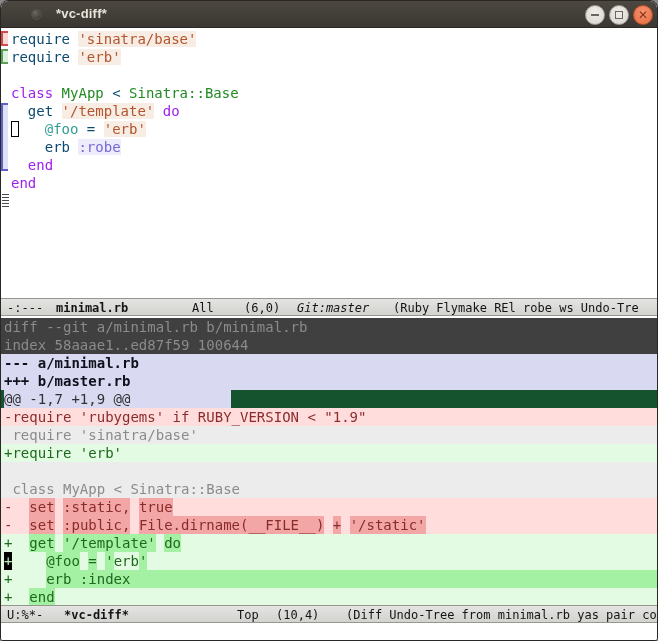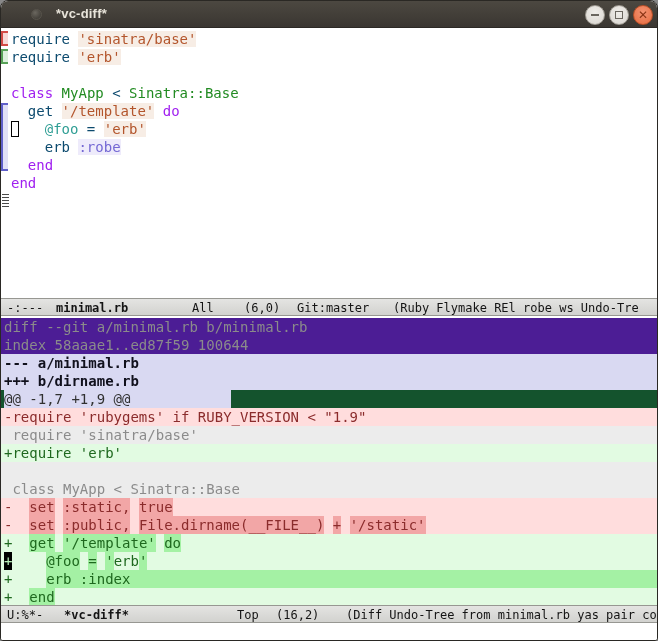--- a/index.html
+++ b/index.html
@@ -78,33 +78,33 @@
   
   .modeline {
     height: 18px; flex: 0 0 18px; position: relative;
     background: linear-gradient(#e4e4e2, #d2d2cf);
     border-top: 1px solid #979792; border-bottom: 1px solid #979792;
     font-size: 12px; color: #141414; overflow: hidden;
   }
   .modeline span { position: absolute; top: 2px; white-space: pre; }
   .modeline .bname { font-weight: bold; }
   .ml-a { left: 6px; }   .ml-b { left: 55px; }  .ml-c { left: 191px; }
-  .ml-d { left: 220px; margin-left: 23px; } .ml-e { left: 296px; } .ml-f { left: 392px; }
+  .ml-d { left: 220px; margin-left: 23px; } .ml-e { left: 296px; font-style: italic; } .ml-f { left: 392px; }
   .ml2-a { left: 6px; }  .ml2-b { left: 63px; } .ml2-c { left: 229px; margin-left: 7px; }
   .ml2-d { left: 275px; }.ml2-e { left: 345px; }
   
   .diff-pane {
     height: 289px; flex: 0 0 289px; overflow: hidden;
     background: #fff; font-size: 14px; line-height: 18px;
     padding-top: 2px;
   }
   .dline { display: flex; height: 18px; padding-left: 3px; }
   .dline span { white-space: pre; }
   .dline .grow { flex: 1 1 auto; }
-  .dline.header { color: #8b8b8b; background: #4c1d95; }
+  .dline.header { color: #8b8b8b; background: #404040; }
   .dline.file { background: #d9d9f2; color: #10101c; font-weight: bold; }
   .dline.hunk { background: #14532d; color: #303030; }
   .dline.hunk span { background: #d9d9f2; min-width: 227px; }
   .dline.context { background: #ececec; color: #8b8b8b; }
   .dline.removed { background: #ffdddd; color: #8b2c2c; }
   .dline.removed .r { background: #f2a6a6; }
   .dline.added { background: #e2fbe2; color: #1e681e; }
   .dline.added .r { background: #a4f1a4; }
   .dline .cur { background: #000; color: #b9efb9; }
   
@@ -164,21 +164,21 @@
         <div class="dline header">
           <span class="">diff --git a/minimal.rb b/minimal.rb</span>
         </div>
         <div class="dline header">
           <span class="">index 58aaae1..ed87f59 100644</span>
         </div>
         <div class="dline file">
           <span class="">--- a/minimal.rb</span>
         </div>
         <div class="dline file">
-          <span class="">+++ b/dirname.rb</span>
+          <span class="">+++ b/master.rb</span>
         </div>
         <div class="dline hunk">
           <span class="">@@ -1,7 +1,9 @@</span>
         </div>
         <div class="dline removed">
           <span class="">-require 'rubygems' if RUBY_VERSION &lt; "1.9"</span>
         </div>
         <div class="dline context">
           <span class=""> require 'sinatra/base'</span>
         </div>
@@ -239,19 +239,19 @@
           <span class="">+  </span>
           <span class="r">end</span>
         </div>
       </div>
   </div>
 
   <div class="modeline">
     <span class="ml2-a">U:%*-</span>
     <span class="ml2-b bname">*vc-diff*</span>
     <span class="ml2-c">Top</span>
-    <span class="ml2-d">(16,2)</span>
+    <span class="ml2-d">(10,4)</span>
     <span class="ml2-e">(Diff Undo-Tree from minimal.rb yas pair com</span>
   </div>
 
   <div class="echo-area"></div>
 
 </div>
 
 </body></html>

